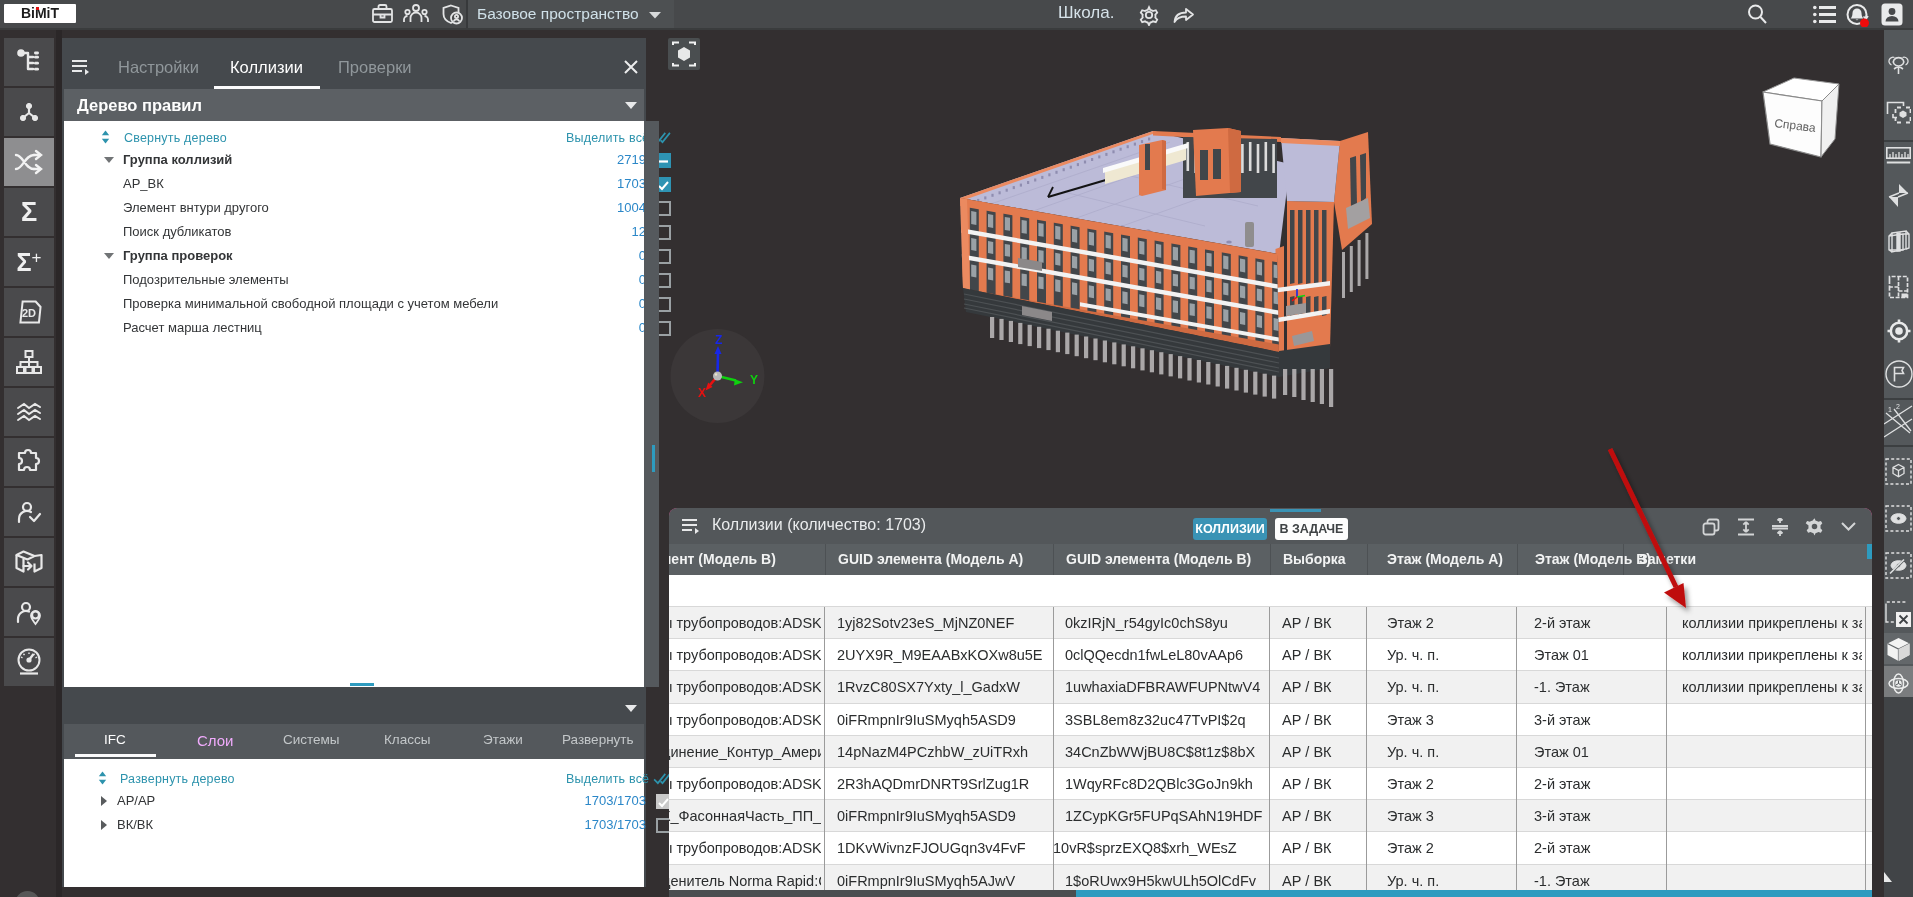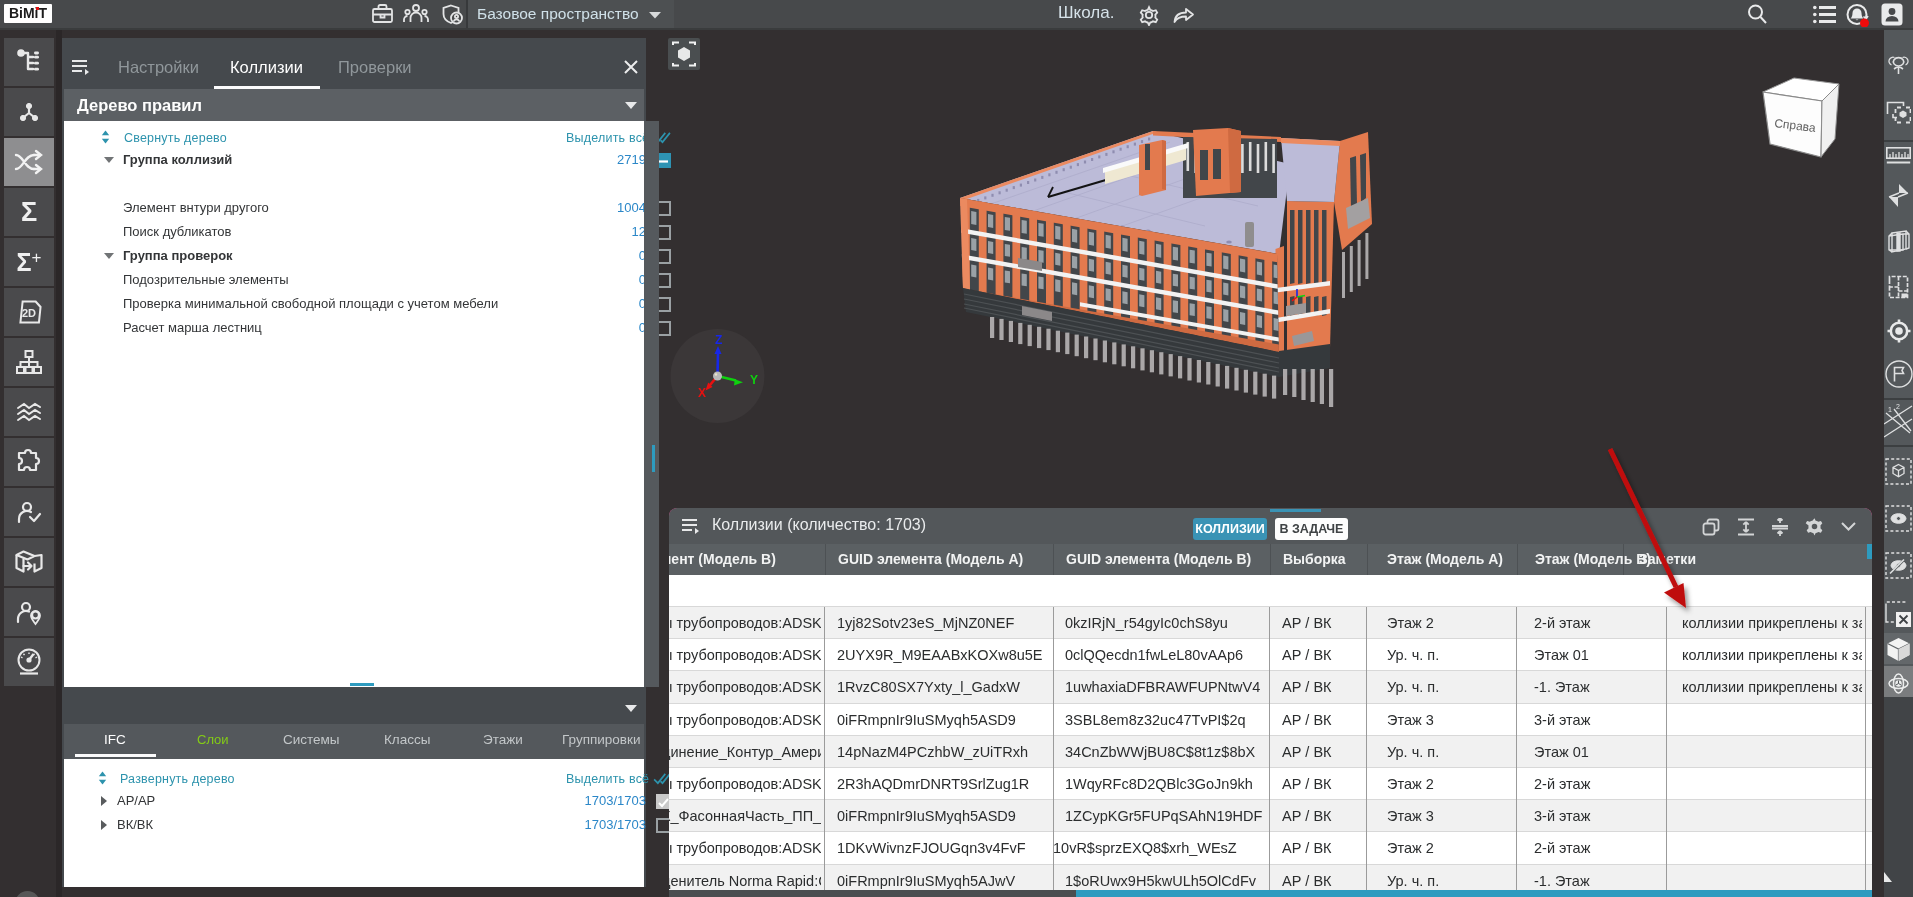--- a/index.html
+++ b/index.html
@@ -2,21 +2,21 @@
 <html lang="ru"><head>
 <meta charset="utf-8">
 <title>BIMiT</title>
 <style>
   * { margin:0; padding:0; box-sizing:border-box; }
   html,body { width:1913px; height:897px; overflow:hidden; background:#332f30;
     font-family:"Liberation Sans", sans-serif; }
   .abs { position:absolute; }
   
   #topbar { position:absolute; left:0; top:0; width:1913px; height:30px; background:#47494b; border-bottom:2px solid #3a3c3d; }
-  #logo { position:absolute; left:4px; top:4px; width:48px; height:19px; background:#fff; border-radius:1px;
+  #logo { position:absolute; left:4px; top:4px; width:72px; height:19px; background:#fff; border-radius:1px;
      color:#1c1c1c; font-weight:bold; font-size:14px; text-align:center; line-height:19px; letter-spacing:0px;}
   #logo .red { position:absolute; left:31.5px; top:3px; width:3px; height:3px; background:#e01010; }
   .tbtxt { color:#d7d9da; font-size:17px; }
   
   #sidebar { position:absolute; left:0; top:30px; width:60px; height:867px; background:#332f30; }
   .stile { position:absolute; left:4px; width:50px; height:48px; background:#4a4a4c; color:#e6e6e6;
      display:flex; align-items:center; justify-content:center; }
   .stile.active { background:#8e8e90; }
   #helpq { position:absolute; left:15px; top:861px; width:25px; height:25px; border-radius:50%; background:#575757;
      color:#dadada; font-size:15px; font-weight:bold; text-align:center; line-height:25px; }
@@ -567,20 +567,27 @@
     <div class="trow" style="top:27px;font-weight:bold">
       <svg class="abs" style="left:12px;top:9px" width="10" height="6">
           <path d="M0 0 h10 l-5 6 z" fill="#717476"></path>
         </svg>
       <span class="abs" style="left:31px">Группа коллизий</span>
       <span class="blue abs" style="right:26px;font-weight:normal">2719</span>
       <span class="cbx" style="background:#2e93b3"><svg width="15" height="15" viewBox="0 0 15 15">
             <rect x="3" y="6.4" width="9" height="2.2" fill="#fff"></rect>
           </svg></span>
     </div>
+    <div class="trow" style="top:51px">
+      <span class="abs" style="left:31px">АР_ВК</span>
+      <span class="blue abs" style="right:26px">1703</span>
+      <span class="cbx" style="background:#2e93b3"><svg width="15" height="15" viewBox="0 0 15 15" fill="none" stroke="#fff" stroke-width="2">
+            <path d="M3 8 l3 3 6 -7"></path>
+          </svg></span>
+    </div>
     <div class="trow" style="top:75px">
       <span class="abs" style="left:31px">Элемент внтури другого</span>
       <span class="blue abs" style="right:26px">1004</span>
       <span class="cbx" style="border:2px solid #9aa0a3"></span>
     </div>
     <div class="trow" style="top:99px">
       <span class="abs" style="left:31px">Поиск дубликатов</span>
       <span class="blue abs" style="right:26px">12</span>
       <span class="cbx" style="border:2px solid #9aa0a3"></span>
     </div>
@@ -609,25 +616,25 @@
     </div>
     <div class="abs" style="left:286px;bottom:1px;width:24px;height:3px;background:#2e9bbf"></div>
   </div>
 
   <svg class="abs" style="left:563px;top:667px" width="12" height="7">
       <path d="M0 0 h12 l-6 7 z" fill="#e8e9ea"></path>
     </svg>
   <div class="abs" style="left:2px;top:686px;width:580px;height:35px;background:#54585c">
     <span class="abs" style="left:40px;top:8px;font-size:13.5px;color:#fdfdfd">IFC</span>
     <div class="abs" style="left:11px;top:30px;width:81px;height:3px;background:#fbfbfc"></div>
-    <span class="abs" style="left:133px;top:8px;font-size:13px;color:#84cc16">Слои</span>
+    <span class="abs" style="left:133px;top:8px;font-size:15px;color:#f0abfc">Слои</span>
     <span class="abs" style="left:219px;top:8px;font-size:13.5px;color:#c3c7c9">Системы</span>
     <span class="abs" style="left:320px;top:8px;font-size:13.5px;color:#c3c7c9">Классы</span>
     <span class="abs" style="left:419px;top:8px;font-size:13.5px;color:#c3c7c9">Этажи</span>
-    <span class="abs" style="left:498px;top:8px;font-size:13.5px;color:#c3c7c9">Группировки</span>
+    <span class="abs" style="left:498px;top:8px;font-size:13.5px;color:#c3c7c9">Развернуть</span>
   </div>
   <div class="pwhite" style="top:721px;height:128px">
     <div class="trow" style="top:8px">
       <svg class="abs" style="left:6px;top:4px" width="9" height="14" viewBox="0 0 11 16" fill="#2d93ad">
         <path d="M5.5 0 L10 6 H1 Z"></path>
           <path d="M5.5 16 L10 10 H1 Z"></path>
       </svg>
       <span class="teal abs" style="left:28px;letter-spacing:0.2px">Развернуть дерево</span>
       <span class="teal abs" style="left:474px;letter-spacing:0.2px">Выделить всё</span>
       <svg class="abs" style="left:561px;top:5px" width="19" height="13" viewBox="0 0 20 14" fill="none" stroke="#2d93ad" stroke-width="1.8">

